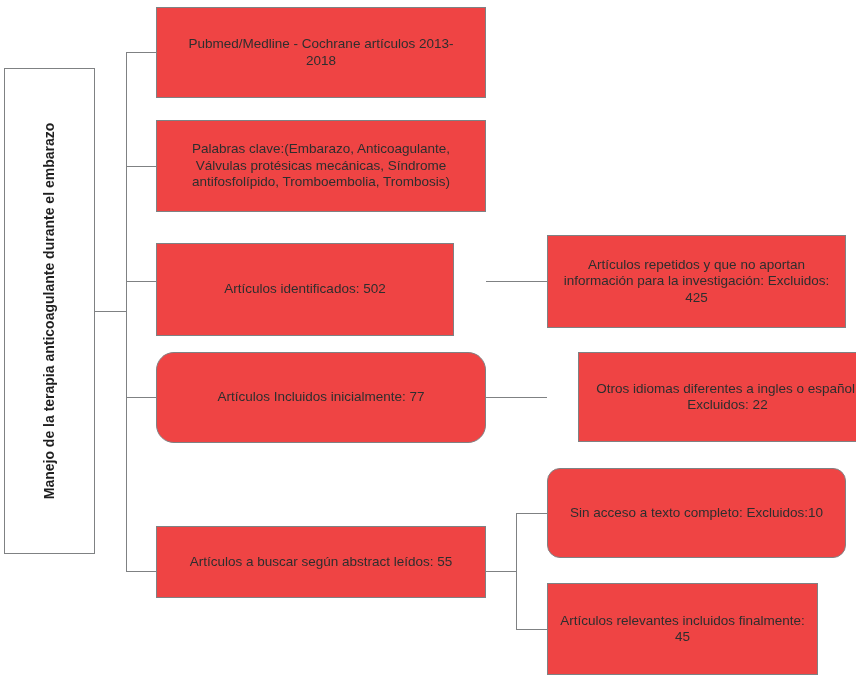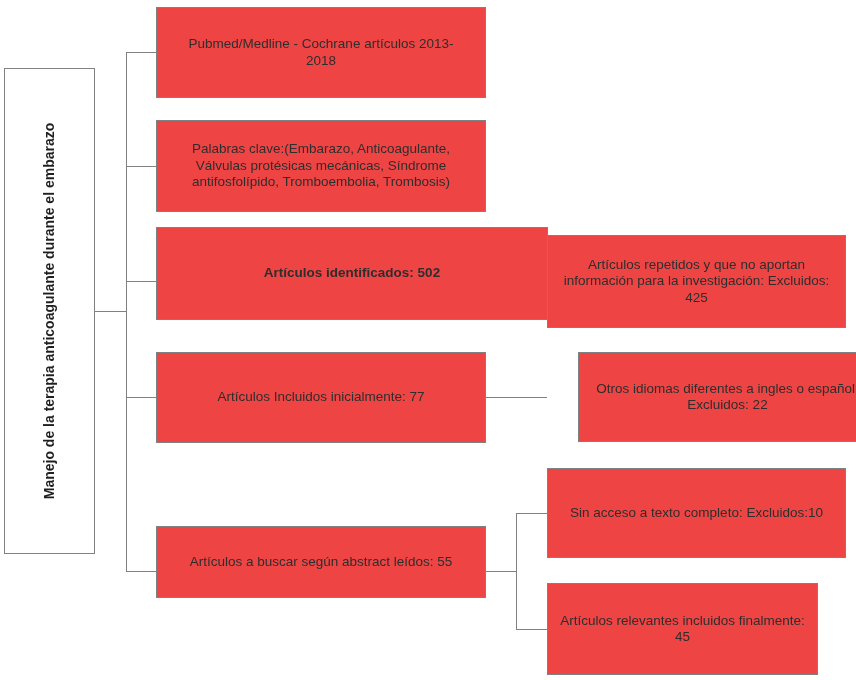--- a/index.html
+++ b/index.html
@@ -53,26 +53,26 @@
     position: absolute;
     background: #7f8183;
   }
   .h-line { height: 1px; }
   .v-line { width: 1px; }
 
   
   #sidebar-box        { left: 4px;   top: 68px;  width: 91px;  height: 486px; }
   #box-source         { left: 156px; top: 7px;   width: 330px; height: 91px; }
   #box-keywords       { left: 156px; top: 120px; width: 330px; height: 92px; }
-  #box-identified     { left: 156px; top: 227px; width: 392px; height: 93px; font-weight: bold; }
-  #box-included       { left: 156px; top: 352px; width: 330px; height: 91px; }
+  #box-identified     { left: 156px; top: 243px; width: 298px; height: 93px; }
+  #box-included       { left: 156px; top: 352px; width: 330px; height: 91px; border-radius: 18px; }
   #box-abstracts      { left: 156px; top: 526px; width: 330px; height: 72px; }
   #box-excl-irrelevant{ left: 547px; top: 235px; width: 299px; height: 93px; }
   #box-excl-language  { left: 578px; top: 352px; width: 299px; height: 90px; }
-  #box-excl-fulltext  { left: 547px; top: 468px; width: 299px; height: 90px; }
+  #box-excl-fulltext  { left: 547px; top: 468px; width: 299px; height: 90px; border-radius: 13px; }
   #box-final          { left: 547px; top: 583px; width: 271px; height: 92px; }
 
   
   #spine              { left: 126px; top: 52px;  height: 520px; }
   #stub-source        { left: 127px; top: 52px;  width: 29px; }
   #stub-keywords      { left: 127px; top: 166px; width: 29px; }
   #stub-identified    { left: 127px; top: 281px; width: 29px; }
   #stub-included      { left: 127px; top: 397px; width: 29px; }
   #stub-abstracts     { left: 127px; top: 571px; width: 29px; }
   #sidebar-connector  { left: 95px;  top: 311px; width: 31px; }

